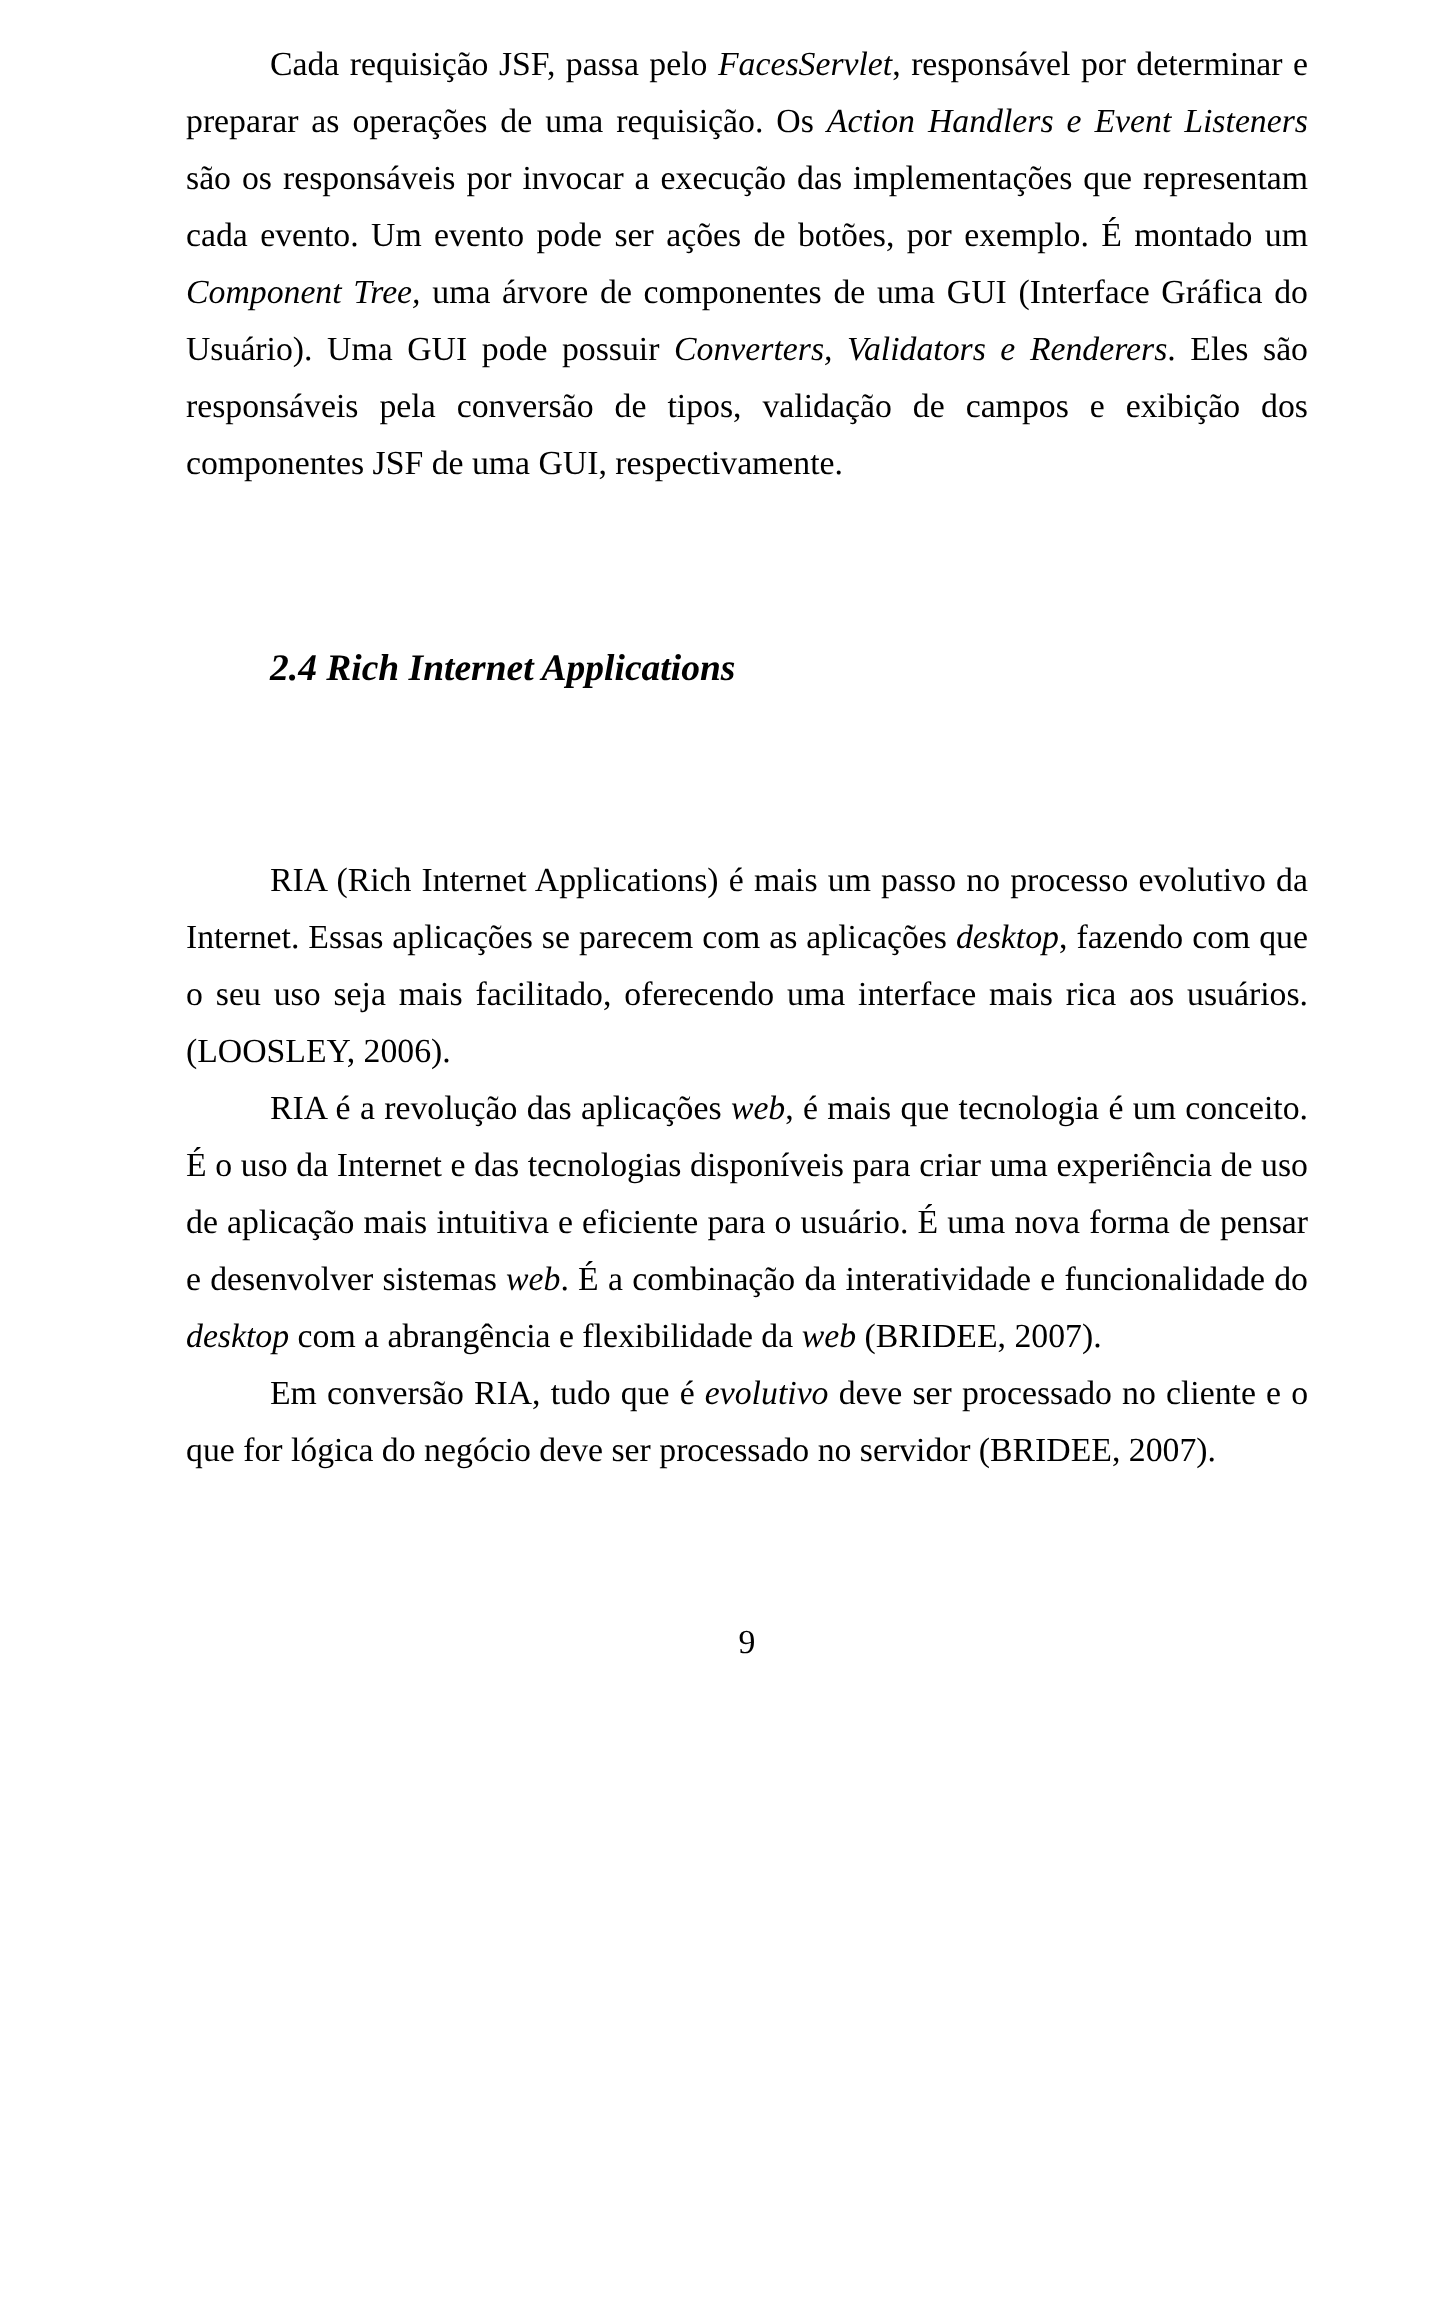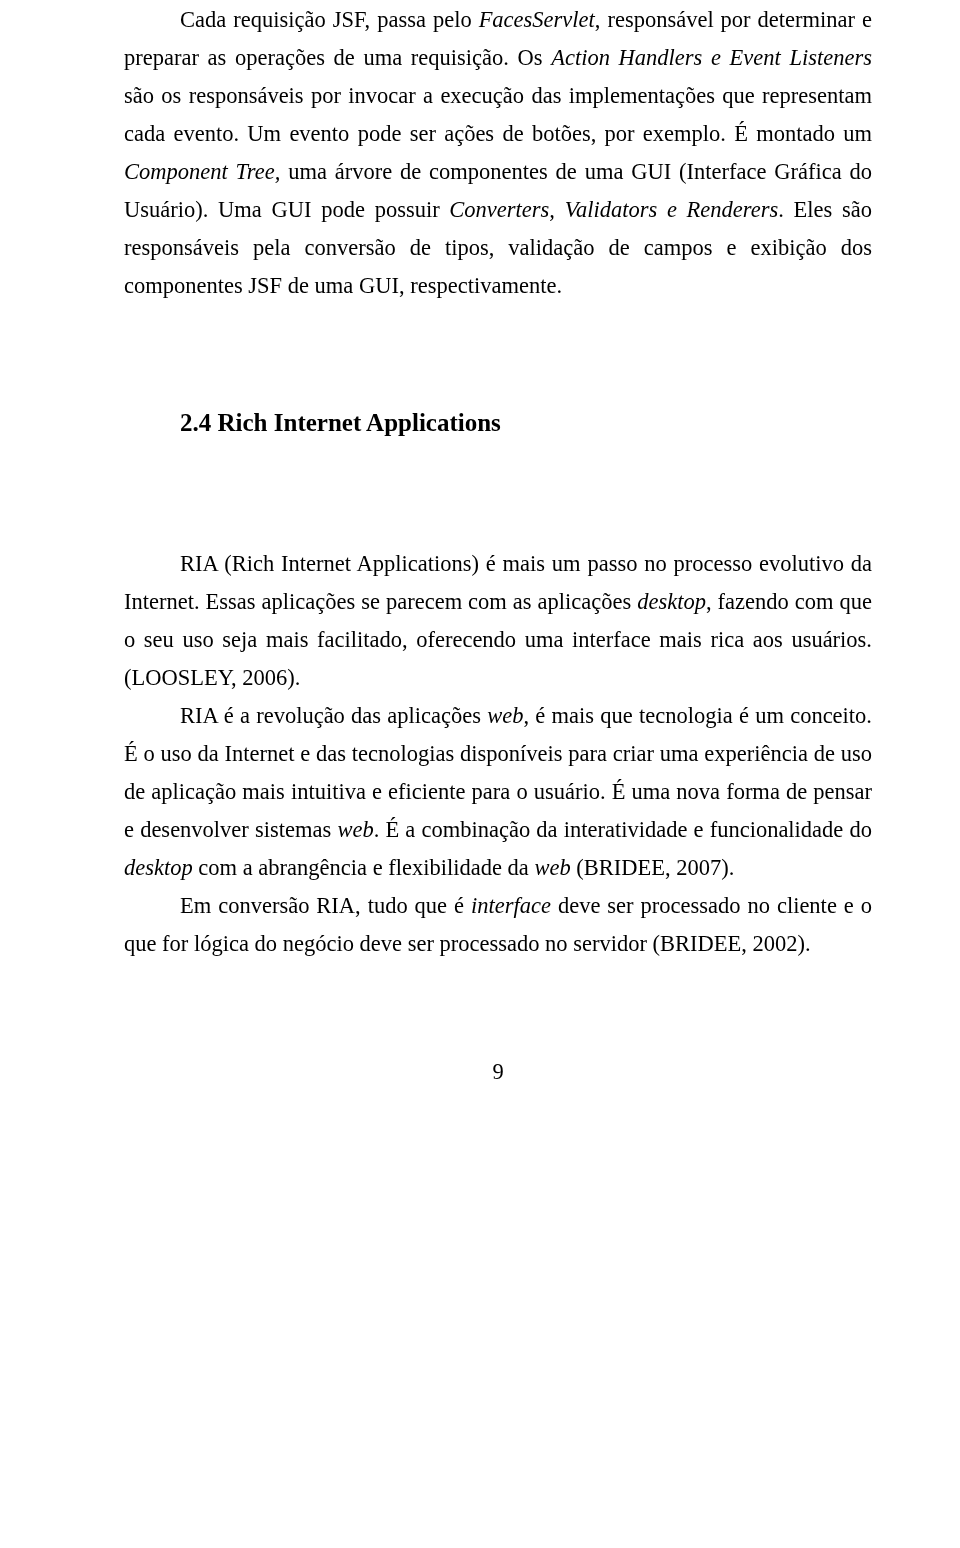--- a/index.html
+++ b/index.html
@@ -7,36 +7,37 @@
       margin: 0;
       padding: 0;
       background: #ffffff;
       font-family: "Times New Roman", Times, serif;
       color: #000000;
       width: 960px;
       min-height: 1548px;
       box-sizing: border-box;
     }
     .page {
-      padding: 1px 88px 40px 124px;
+      padding: 24px 88px 40px 124px;
       box-sizing: border-box;
     }
     .body-text {
       font-size: 22.5px;
       line-height: 1.69;
       text-align: justify;
       margin: 0;
     }
     .indent {
       text-indent: 56px;
     }
     .heading {
       font-size: 25px;
       font-weight: bold;
       margin: 104px 0 108px 56px;
+      font-style: italic;
     }
     .page-number {
       text-align: center;
       font-size: 22.5px;
       margin-top: 96px;
     }
     .italic { font-style: italic; }
   </style>
 </head>
 <body>
@@ -51,18 +52,18 @@
 
   <p class="body-text indent">
     <span>RIA (Rich Internet Applications) é mais um passo no processo evolutivo da Internet. Essas aplicações se parecem com as aplicações </span><span class="italic">desktop</span><span>, fazendo com que o seu uso seja mais facilitado, oferecendo uma interface mais rica aos usuários. (LOOSLEY, 2006).</span>
   </p>
 
   <p class="body-text indent">
     <span>RIA é a revolução das aplicações </span><span class="italic">web</span><span>, é mais que tecnologia é um conceito. É o uso da Internet e das tecnologias disponíveis para criar uma experiência de uso de aplicação mais intuitiva e eficiente para o usuário. É uma nova forma de pensar e desenvolver sistemas </span><span class="italic">web</span><span>. É a combinação da interatividade e funcionalidade do </span><span class="italic">desktop</span><span> com a abrangência e flexibilidade da </span><span class="italic">web</span><span> (BRIDEE, 2007).</span>
   </p>
 
   <p class="body-text indent">
-    <span>Em conversão RIA, tudo que é </span><span class="italic">interface</span><span> deve ser processado no cliente e o que for lógica do negócio deve ser processado no servidor (BRIDEE, 2002).</span>
+    <span>Em conversão RIA, tudo que é </span><span class="italic">evolutivo</span><span> deve ser processado no cliente e o que for lógica do negócio deve ser processado no servidor (BRIDEE, 2007).</span>
   </p>
 
   <div class="page-number">9</div>
 
 </div>
 
 </body></html>

